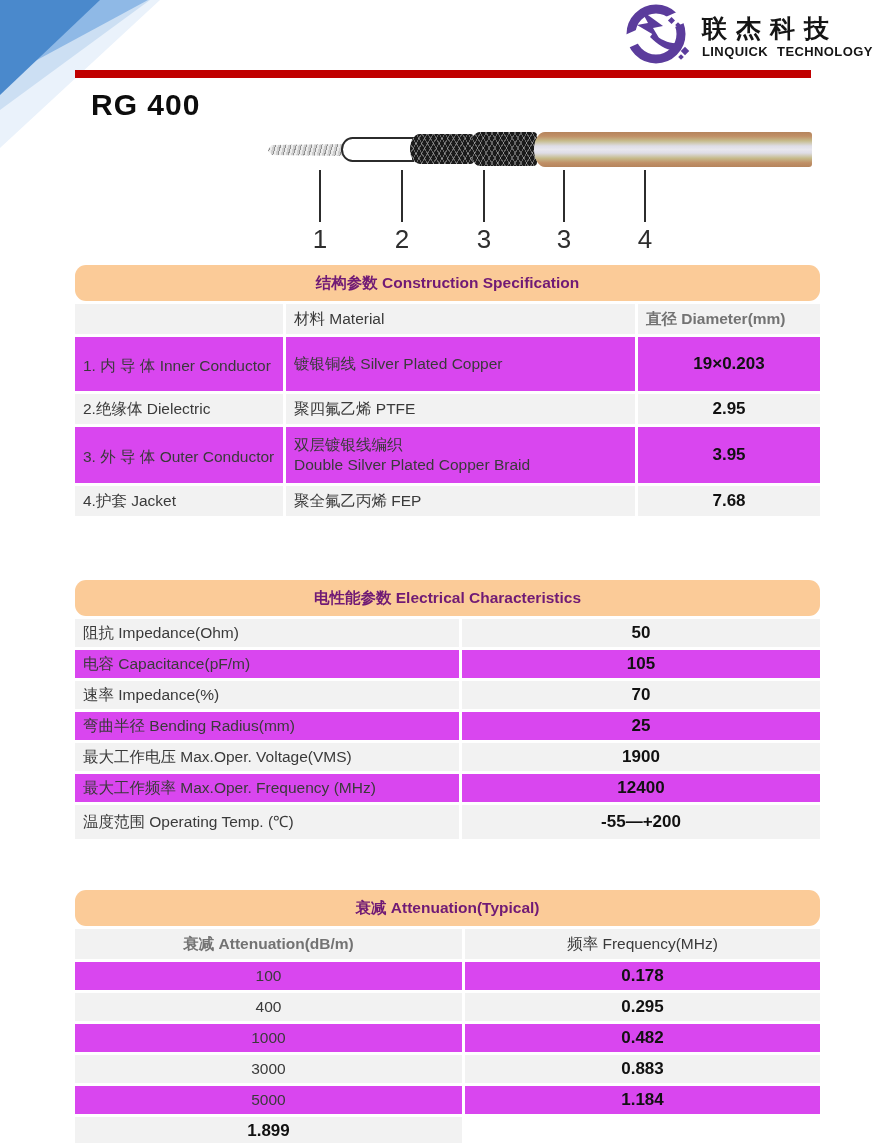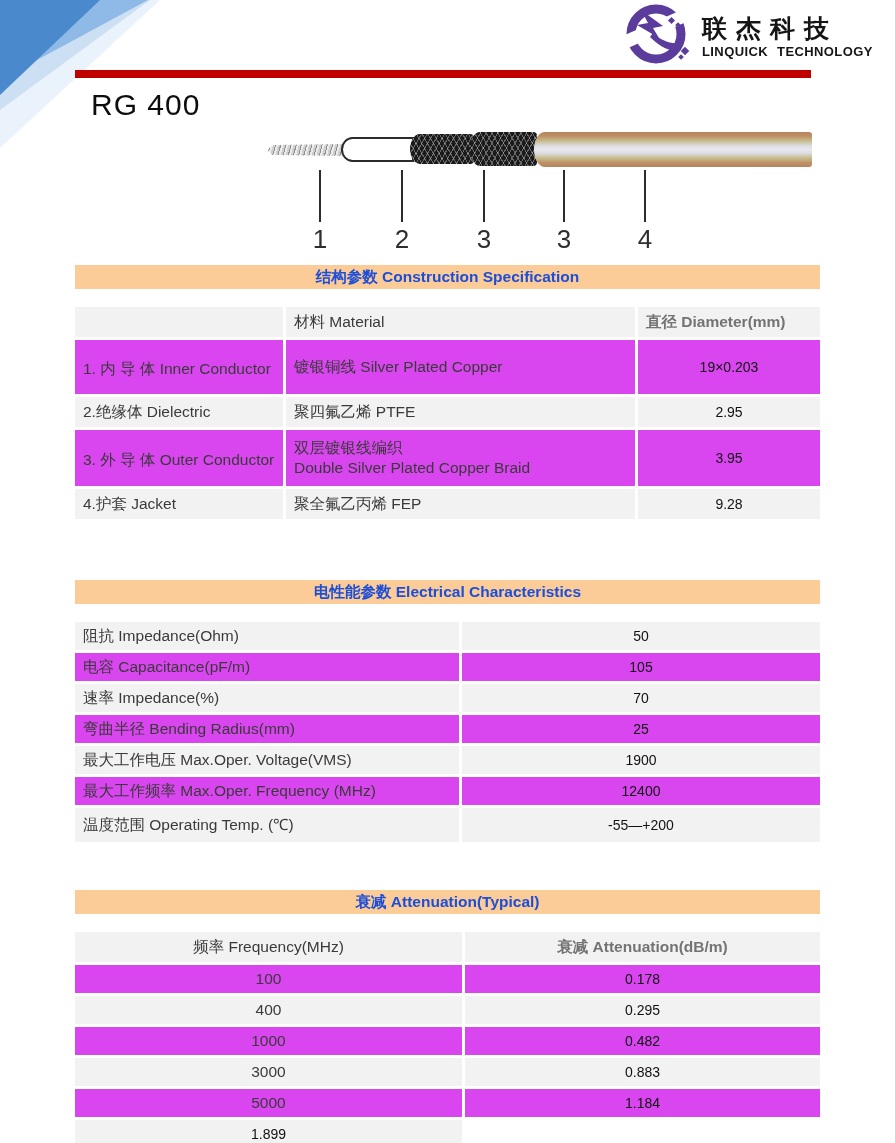--- a/index.html
+++ b/index.html
@@ -16,21 +16,21 @@
 
   
   .logo { position:absolute; left:626px; top:2px; display:flex; align-items:flex-start;justify-content:space-between; }
   .logo-emblem { width:70px; height:64px; }
   .logo-text { margin-left:6px; padding-top:12px; }
   .logo-cn { font-size:25px; font-weight:bold; color:#151515; letter-spacing:9px; white-space:nowrap; line-height:28px; }
   .logo-en { font-size:13px; font-weight:bold; color:#151515; letter-spacing:0.4px; word-spacing:5px; white-space:nowrap; margin-top:2px; }
 
   .red-rule { position:absolute; left:75px; top:70px; width:736px; height:8px; background:#C00000; }
 
-  .page-title { position:absolute; left:91px; top:88px; font-size:30px; font-weight:normal; color:#0d0d0d; letter-spacing:1px; }
+  .page-title { position:absolute; left:91px; top:88px; font-size:30px; font-weight:bold; color:#0d0d0d; letter-spacing:1px; }
 
   
   .cable { position:absolute; left:0; top:0; }
   .strand { position:absolute; left:268px; top:144px; width:78px; height:12px;
             background:repeating-linear-gradient(105deg,#cfcfcf 0 2px,#8f8f8f 2px 3px,#ececec 3px 5px);
             clip-path:polygon(0 45%,5% 8%,100% 0,100% 100%,5% 92%,0 55%); z-index:1; }
   .dielectric { position:absolute; left:341px; top:137px; width:73px; height:25px; background:#fff;
             border:2px solid #2b2b2b; border-radius:12px 0 0 12px / 13px 0 0 13px; z-index:2; }
   .braid { background-color:#1b1b1b;
             background-image:repeating-linear-gradient(60deg,rgba(225,225,225,.38) 0 1px,transparent 1px 5px),
@@ -40,28 +40,28 @@
   .braid2 { position:absolute; left:470px; top:132px; width:67px; height:34px;
             border-radius:10px 4px 4px 10px / 17px 4px 4px 17px; z-index:4; }
   .jacket { position:absolute; left:534px; top:132px; width:278px; height:35px; z-index:5;
             background:linear-gradient(180deg,#b5845c 0%,#c09067 12%,#c6bb8b 25%,#dedde6 40%,#e8e7ee 50%,#dedde6 60%,#c6bb8b 75%,#c09067 88%,#b5845c 100%);
             border-radius:11px 3px 3px 11px / 17px 3px 3px 17px; }
   .leader { position:absolute; top:170px; width:2px; height:52px; background:#2c2c2c; z-index:6; }
   .dnum { position:absolute; top:224px; width:40px; text-align:center; font-size:26px; color:#2e2e2e; z-index:6; }
 
   
   .tbl { position:absolute; left:75px; width:745px; }
-  .t-header { height:24px; background:#FBCB98; display:flex; align-items:center; justify-content:center;
-              font-size:15.5px; font-weight:bold; color:#1d4ed8; }
-  .grid { display:grid; gap:3px; margin-top:18px; }
+  .t-header { height:36px; background:#FBCB98; display:flex; align-items:center; justify-content:center;
+              font-size:15.5px; font-weight:bold; color:#701a75;border-radius:11px; }
+  .grid { display:grid; gap:3px; margin-top:3px; }
   .cell { display:flex; align-items:center; font-size:15.5px; color:#3a3a3a; line-height:20px; }
   .gray  { background:#d946ef; }
   .light { background:#F2F2F2; }
   .lab { padding-left:8px; padding-right:6px; }
-  .val { justify-content:center; font-weight:normal; color:#111; font-size:14px; }
+  .val { justify-content:center; font-weight:bold; color:#111; font-size:17px; }
   .ctr { justify-content:center; }
   .pre { white-space:pre-line; }
   .just { display:block; text-align:justify; padding-top:4px; line-height:26px; }
   .colhead-b { font-weight:bold; color:#737373; }
 
   .g-cons { grid-template-columns:208px 349px 182px; grid-template-rows:30px 54px 30px 56px 30px; }
   .g-elec { grid-template-columns:384px 358px; grid-template-rows:28px 28px 28px 28px 28px 28px 34px;text-align:center; }
   .g-att  { grid-template-columns:387px 355px; grid-template-rows:30px 28px 28px 28px 28px 28px 28px; }
 </style>
 </head>
@@ -139,21 +139,21 @@
 
       <div class="cell gray lab">
           <span class="just">3. 外 导 体 Outer Conductor</span>
         </div>
       <div class="cell gray lab pre">双层镀银线编织
 Double Silver Plated Copper Braid</div>
       <div class="cell gray val">3.95</div>
 
       <div class="cell light lab">4.护套 Jacket</div>
       <div class="cell light lab">聚全氟乙丙烯 FEP</div>
-      <div class="cell light val">9.28</div>
+      <div class="cell light val">7.68</div>
     </div>
   </div>
 
   <div class="tbl" style="top:580px">
     <div class="t-header">电性能参数 Electrical Characteristics</div>
     <div class="grid g-elec">
       <div class="cell light lab">阻抗 Impedance(Ohm)</div>
       <div class="cell light val">50</div>
       <div class="cell gray lab">电容 Capacitance(pF/m)</div>
       <div class="cell gray val">105</div>
@@ -166,22 +166,22 @@
       <div class="cell gray lab">最大工作频率 Max.Oper. Frequency (MHz)</div>
       <div class="cell gray val">12400</div>
       <div class="cell light lab">温度范围 Operating Temp. (℃)</div>
       <div class="cell light val">-55—+200</div>
     </div>
   </div>
 
   <div class="tbl" style="top:890px">
     <div class="t-header">衰减 Attenuation(Typical)</div>
     <div class="grid g-att">
+      <div class="cell light ctr colhead-b">衰减 Attenuation(dB/m)</div>
       <div class="cell light ctr">频率 Frequency(MHz)</div>
-      <div class="cell light ctr colhead-b">衰减 Attenuation(dB/m)</div>
 
       <div class="cell gray ctr">100</div>
       <div class="cell gray val">0.178</div>
       <div class="cell light ctr">400</div>
       <div class="cell light val">0.295</div>
       <div class="cell gray ctr">1000</div>
       <div class="cell gray val">0.482</div>
       <div class="cell light ctr">3000</div>
       <div class="cell light val">0.883</div>
       <div class="cell gray ctr">5000</div>

